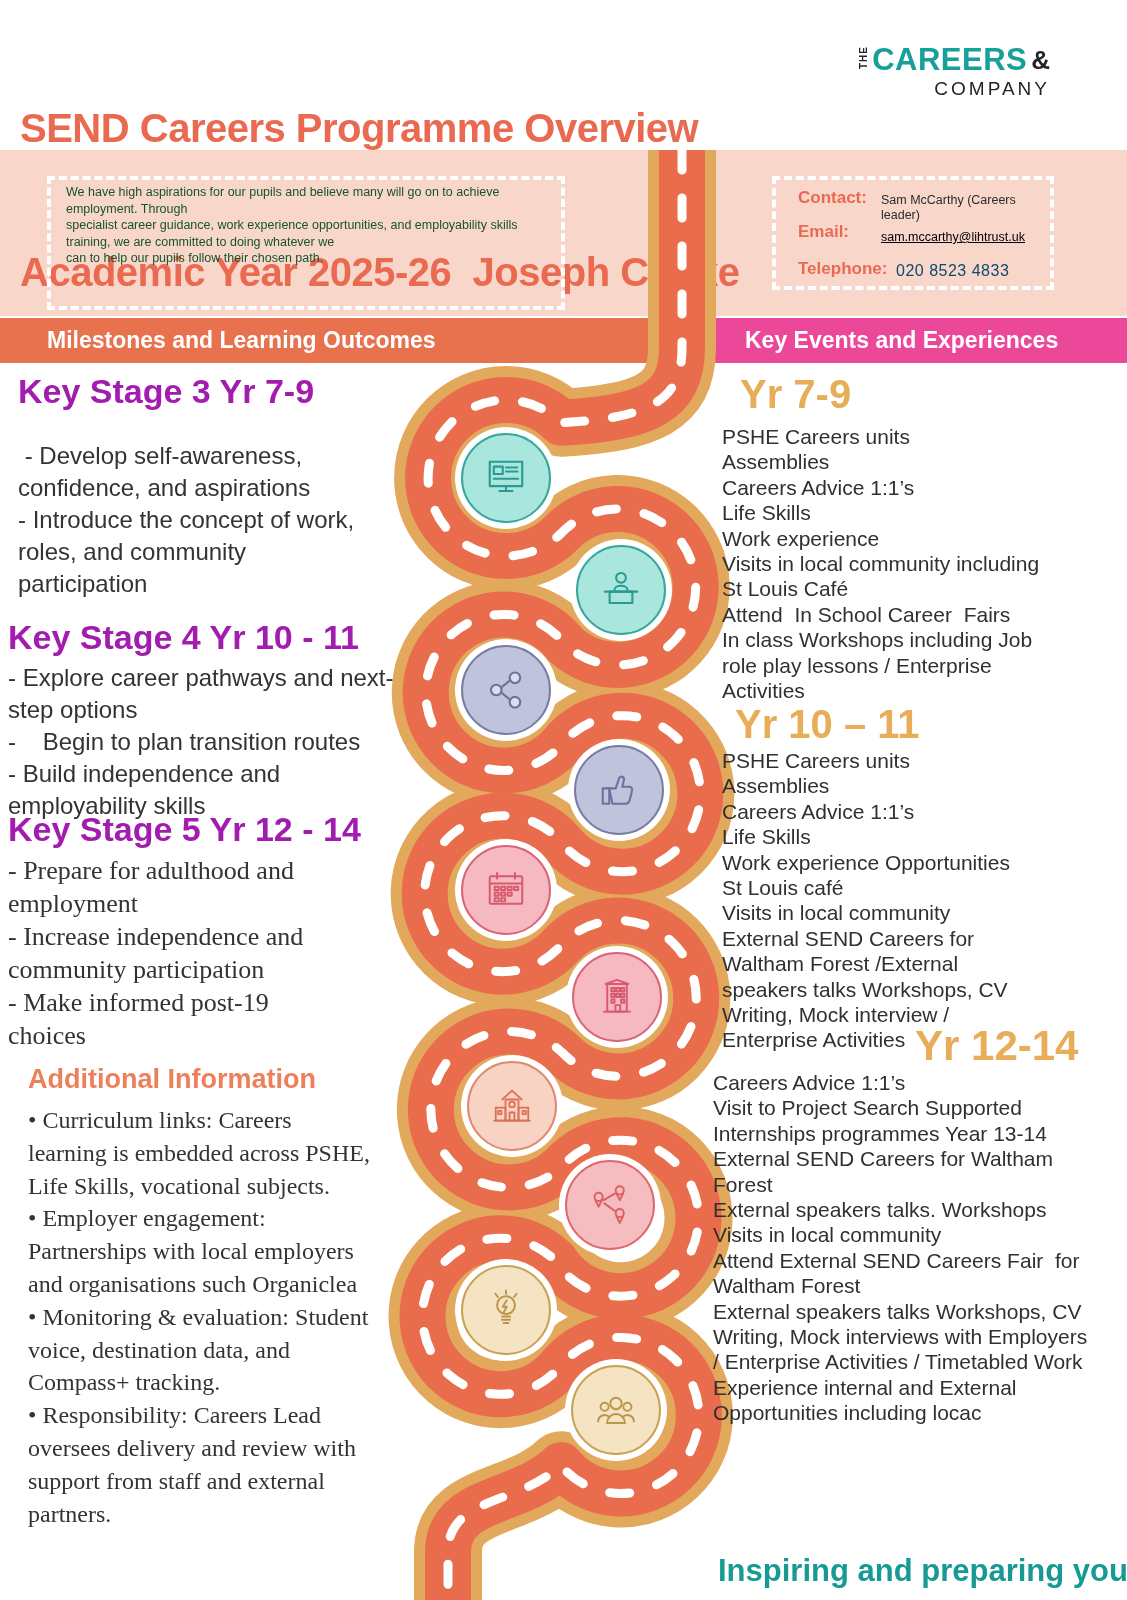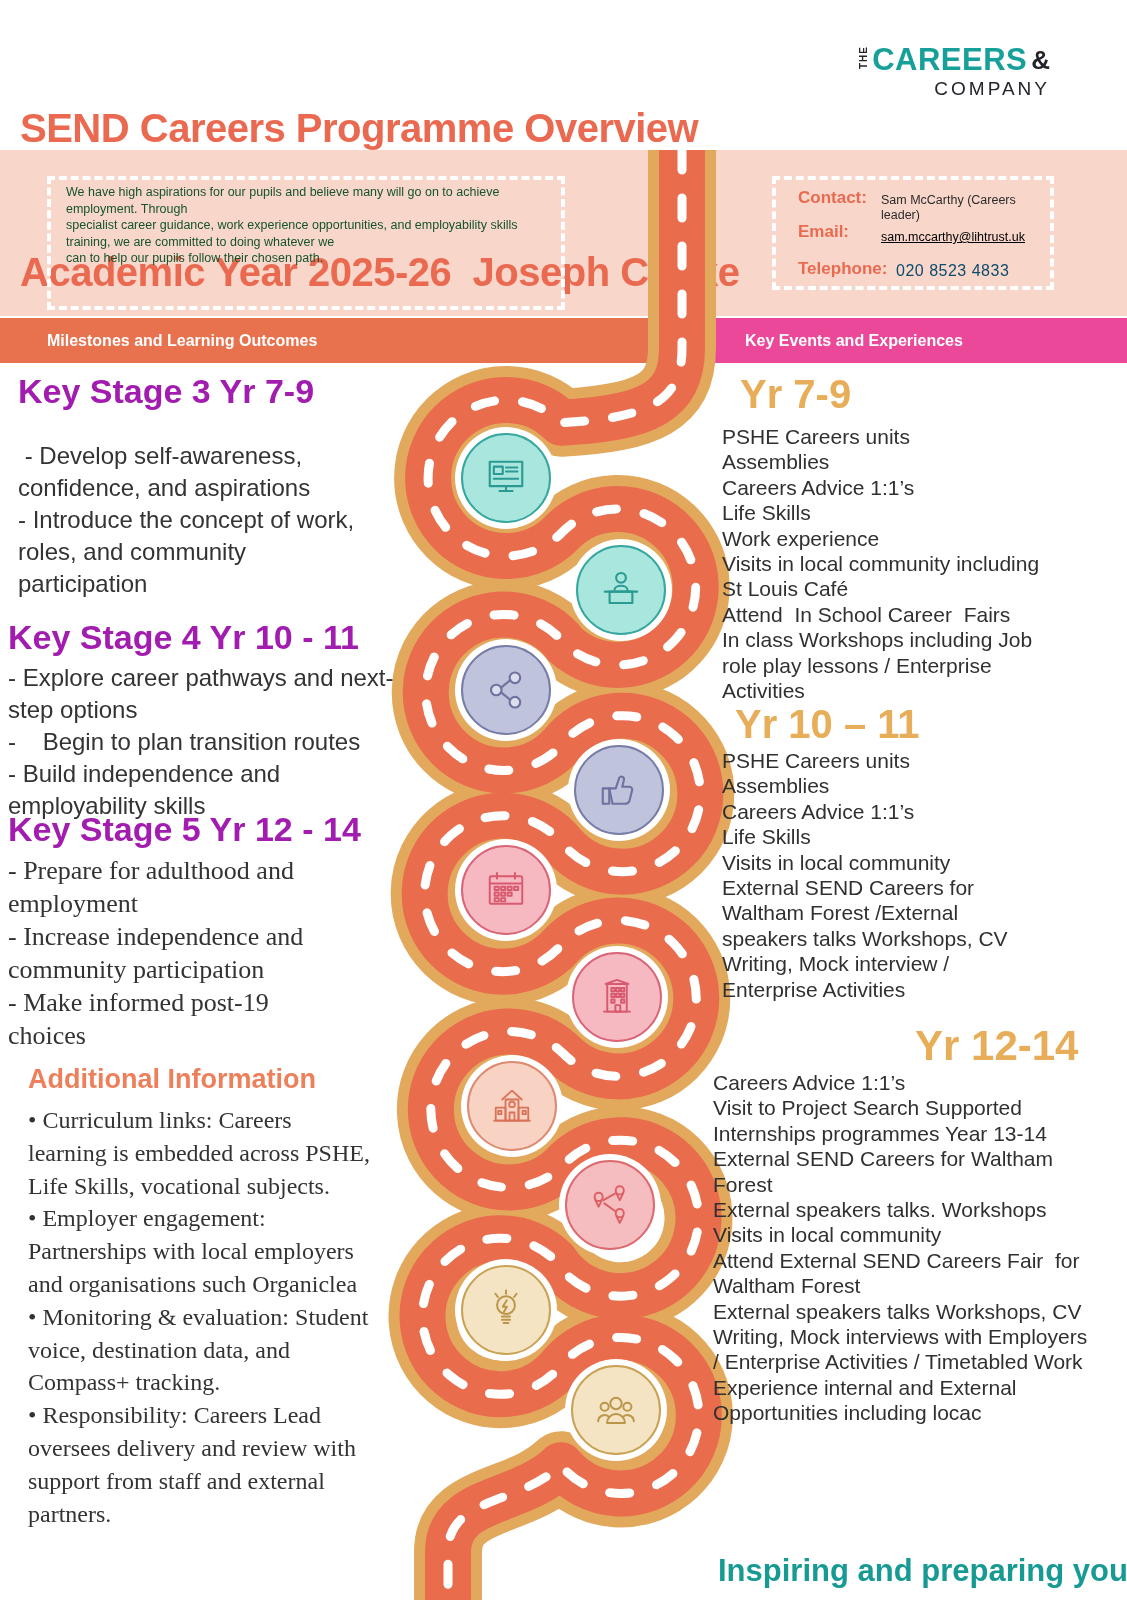--- a/index.html
+++ b/index.html
@@ -22,21 +22,21 @@
   .vision-box{left:47px;top:176px;width:518px;height:134px;}
   .vision-h{margin:9px 0 2px 15px;color:#e96a50;font-weight:bold;font-size:17px;}
   .vision-b{margin:4px 14px 0 15px;font-size:12.5px;line-height:16.5px;color:#14532d;white-space:pre-wrap;}
   .contact-box{left:772px;top:176px;width:282px;height:114px;}
   .c-label{position:absolute;color:#e96a50;font-weight:bold;font-size:17px;}
   .c-val{position:absolute;color:#2b2b2b;font-size:12.5px;line-height:15px;}
   .c-email{position:absolute;color:#000000;font-size:12.5px;text-decoration:underline;}
   .c-phone{position:absolute;color:#0c4a6e;font-size:16px;letter-spacing:0.5px;}
   
   .bar{position:absolute;top:318px;height:45px;color:#fff;font-weight:bold;
-       font-size:16px;line-height:45px;box-sizing:border-box;z-index:0;white-space:pre;}
+       font-size:23px;line-height:45px;box-sizing:border-box;z-index:0;white-space:pre;}
   .bar-left{left:0;width:652px;background:#e8714e;padding-left:47px;}
   .bar-right{left:712px;width:415px;background:#ec4899;padding-left:33px;}
   
   #road{position:absolute;left:0;top:0;z-index:1;pointer-events:none;}
   .icon{position:absolute;width:90px;height:90px;border-radius:50%;box-sizing:border-box;
         box-shadow:0 0 0 6px #ffffff;display:flex;align-items:center;justify-content:center;z-index:2;}
   
   .ks-h{position:absolute;color:#a21caf;font-weight:bold;font-size:34px;white-space:pre;z-index:3;}
   .ks-b{position:absolute;font-size:24px;line-height:32px;white-space:pre-wrap;color:#333;z-index:3;}
   .serif{font-family:"Liberation Serif",serif;}
@@ -263,20 +263,21 @@
     <div class="li">Attend  In School Career  Fairs</div>
     <div class="li">In class Workshops including Job role play lessons / Enterprise Activities</div>
   </div>
 
 <div class="yr-h" style="left:735px;top:702px;">Yr 10 – 11</div>
 <div class="yr-list" style="left:722px;top:748px;width:310px;">
     <div class="li">PSHE Careers units</div>
     <div class="li">Assemblies</div>
     <div class="li">Careers Advice 1:1’s</div>
     <div class="li">Life Skills</div>
+    <div class="li">Work experience Opportunities St Louis café</div>
     <div class="li">Visits in local community</div>
     <div class="li">External SEND Careers for Waltham Forest /External speakers talks Workshops, CV Writing, Mock interview / Enterprise Activities</div>
   </div>
 
 <div class="yr-h" style="left:915px;top:1022px;font-size:42px;">Yr 12-14</div>
 <div class="yr-list" style="left:713px;top:1070px;width:380px;">
     <div class="li">Careers Advice 1:1’s</div>
     <div class="li">Visit to Project Search Supported Internships programmes Year 13-14</div>
     <div class="li">External SEND Careers for Waltham Forest</div>
     <div class="li">External speakers talks. Workshops</div>

